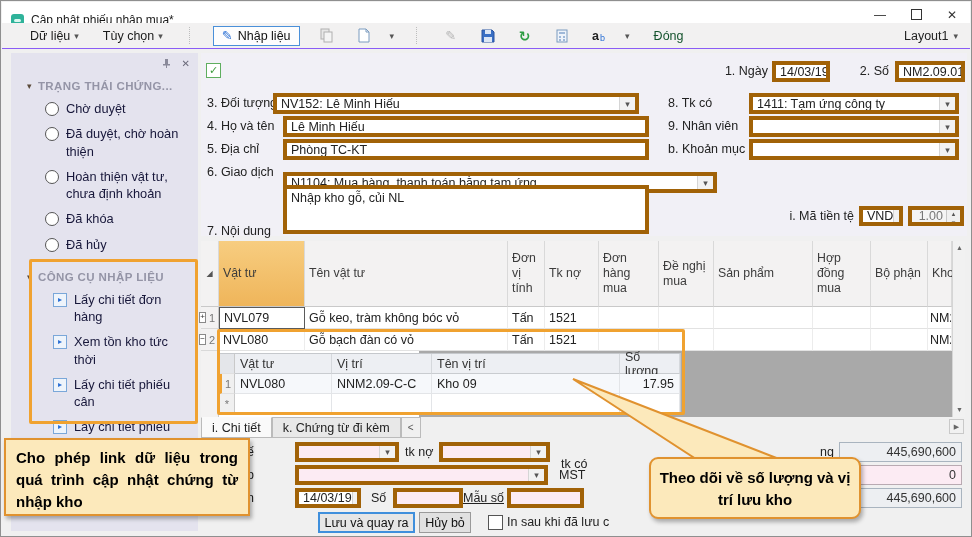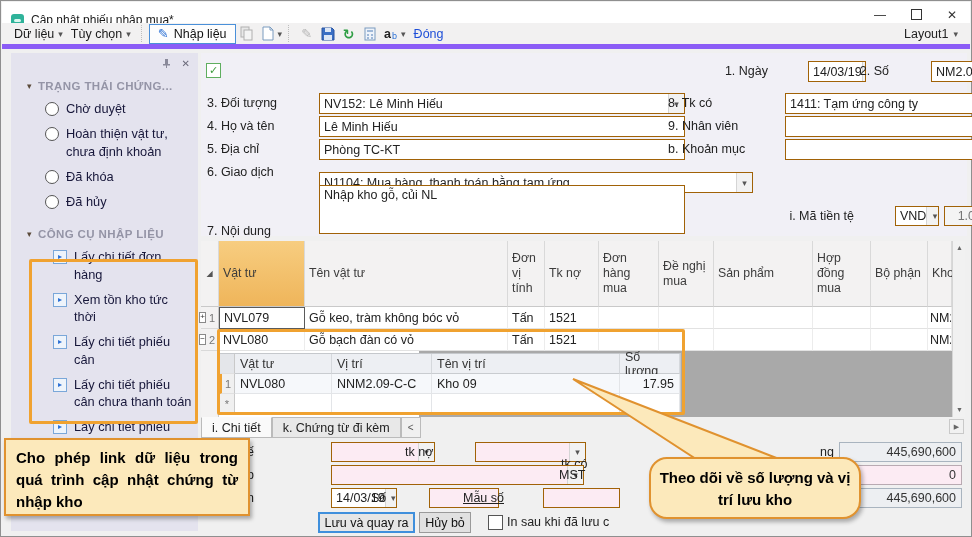--- a/index.html
+++ b/index.html
@@ -8,45 +8,45 @@
   .win{position:absolute;inset:0;border:1px solid #8f8f8f;background:#f0f0f0;box-sizing:border-box;}
   
   .titlebar{position:absolute;left:1px;top:1px;right:1px;height:25px;background:#fff;display:flex;align-items:flex-end;}
   .appicon{width:13px;height:13px;border-radius:3px;background:#2fb39a;margin:0 7px 0 9px;position:relative;}
   .appicon::after{content:"";position:absolute;left:3px;top:5px;width:7px;height:3px;background:#d9f7ef;border-radius:2px;}
   .wtitle{font-size:12px;color:#1a1a1a;}
   .wctrls{margin-left:auto;display:flex;height:100%;}
   .wctrl{width:36px;display:flex;align-items:center;justify-content:center;color:#333;font-size:12px;}
   .maxbox{width:9px;height:9px;border:1px solid #333;}
   
-  .toolbar{position:absolute;left:1px;top:22px;right:1px;height:26px;background:#f2f1f1;border-bottom:5px solid #8b5cf6;display:flex;align-items:center;padding-left:8px;box-sizing:border-box;}
+  .toolbar{position:absolute;left:1px;top:22px;right:1px;height:26px;background:#f2f1f1;border-bottom:1px solid #8b5cf6;display:flex;align-items:center;padding-left:24px;box-sizing:border-box;gap:16px;}
   .tmenu{padding:2px 4px;color:#1a1a1a;display:flex;align-items:center;gap:4px;}
   .caret{font-size:9px;color:#555;}
   .tsep{width:1px;height:17px;border-left:1px dotted #bdbdbd;margin:0 6px;}
   .inputbtn{display:flex;align-items:center;gap:5px;border:1px solid #4a90d9;background:#fdfdfd;height:20px;padding:0 8px;box-sizing:border-box;color:#111;}
   .pencil{color:#2a6fd4;font-size:13px;}
   .tico{width:21px;height:20px;display:flex;align-items:center;justify-content:center;}
-  .tclose{padding:0 8px;color:#1d4ed8;}
+  .tclose{padding:0 8px;color:#14532d;}
   .layoutsel{margin-left:auto;margin-right:12px;display:flex;align-items:center;gap:5px;color:#222;}
   
   .sidebar{position:absolute;left:10px;top:52px;width:187px;bottom:5px;background:#e4e3ee;}
   .pinrow{display:flex;justify-content:flex-end;gap:10px;padding:5px 8px 2px 0;color:#6a6a7a;}
   .sect{display:flex;align-items:center;gap:6px;padding:9px 4px 4px 16px;color:#9494a6;font-weight:bold;font-size:11.5px;letter-spacing:.4px;}
   .sect .caret{color:#5a4a3a;}
   .radioitem{display:flex;gap:7px;padding:4px 6px 4px 34px;color:#17173a;font-size:12.8px;line-height:1.35;align-items:flex-start;}
   .radio{width:12px;height:12px;border:1px solid #555;border-radius:50%;background:#fff;flex:0 0 auto;margin-top:2px;position:relative;}
   .radio.sel::after{content:"";position:absolute;left:2px;top:2px;width:6px;height:6px;border-radius:50%;background:#111;}
   .toolitem{display:flex;gap:7px;padding:4px 6px 4px 42px;color:#17173a;font-size:12.8px;line-height:1.35;align-items:flex-start;}
   .tbox{width:12px;height:12px;border:1px solid #7aa7d9;background:#eef4fb;color:#2a6fd4;font-size:8px;line-height:11px;text-align:center;flex:0 0 auto;margin-top:2px;}
   
   .main{position:absolute;left:200px;top:52px;width:766px;height:183px;background:#f1f0f6;}
   .ftitle{font-weight:bold;font-size:14px;color:#1c3d7a;}
   .chk{width:13px;height:13px;border:1px solid #5fae5f;background:#fff;color:#3f9b3f;font-size:11px;line-height:12px;text-align:center;}
   .lbl{color:#222;}
-  .fld{background:#fff;border:1px solid #a16207;box-sizing:border-box;height:21px;display:flex;align-items:center;overflow:hidden;margin-left:36px;}
+  .fld{background:#fff;border:4px solid #a16207;box-sizing:border-box;height:21px;display:flex;align-items:center;overflow:hidden;}
   .fld .val{padding-left:4px;white-space:nowrap;flex:1;}
   .fld .arw{width:15px;align-self:stretch;display:flex;align-items:center;justify-content:center;color:#555;font-size:9px;background:#f2f2f2;border-left:1px solid #d5d5d5;flex:0 0 auto;}
   .ta{height:49px;align-items:flex-start;}
   .ta .val{padding-top:2px;}
   .dis{background:#f4f4f4;color:#777;}
   .spin{width:13px;align-self:stretch;display:flex;flex-direction:column;border-left:1px solid #c8c8c8;flex:0 0 auto;}
   .spin span{flex:1;font-size:6px;color:#555;text-align:center;line-height:9px;background:#f0f0f0;}
   
   .grid{position:absolute;left:200px;top:240px;width:764px;height:176px;background:#fff;}
   .ghead{position:absolute;top:0;height:66px;background:#f3f2f2;border-right:1px solid #d9d9d9;border-bottom:1px solid #c9c9c9;box-sizing:border-box;display:flex;align-items:center;padding:2px 4px;color:#3c3c3c;line-height:1.2;font-size:12.3px;}
@@ -74,21 +74,21 @@
   .graybox{background:#edeff2;border:1px solid #a9b4bf;color:#333;text-align:right;padding-right:5px;box-sizing:border-box;height:20px;line-height:18px;position:absolute;}
   .pinkbox{background:#fcebf3;border:1px solid #b9aab2;color:#333;text-align:right;padding-right:5px;box-sizing:border-box;height:20px;line-height:18px;position:absolute;}
   
   .btn{position:absolute;height:21px;background:#e1e1e1;border:1px solid #9a9a9a;box-sizing:border-box;display:flex;align-items:center;justify-content:center;color:#111;}
   .btn.focus{border:2px solid #3f8fdc;background:#e6e6e6;}
   .cb{position:absolute;width:13px;height:13px;border:1px solid #555;background:#fff;}
   
   .hlbox{position:absolute;border:3px solid #f0a230;box-sizing:border-box;pointer-events:none;border-radius:2px;}
   .callout{position:absolute;background:#fce9bb;border:2px solid #e0922f;box-shadow:2px 3px 4px rgba(0,0,0,.3);font-weight:bold;font-size:15px;color:#000;box-sizing:border-box;}
   .callout.left{padding:7px 10px;text-align:justify;line-height:1.45;}
-  .callout.right{border-radius:18px;text-align:center;padding:8px 6px;line-height:1.45;}
+  .callout.right{border-radius:9px;text-align:center;padding:8px 6px;line-height:1.45;}
 </style>
 </head>
 <body>
 
 <div class="win">
 
   <div class="titlebar">
     <span class="appicon"></span>
     <span class="wtitle">Cập nhật phiếu nhập mua*</span>
     <span class="wctrls">
@@ -175,20 +175,24 @@
     <div class="sect">
       <span class="caret">▾</span>
       <span>TRẠNG THÁI CHỨNG...</span>
     </div>
     <div class="radioitem">
         <span class="radio"></span>
         <span>Chờ duyệt</span>
       </div>
     <div class="radioitem">
         <span class="radio"></span>
+        <span>Đã duyệt, chờ hoàn thiện</span>
+      </div>
+    <div class="radioitem">
+        <span class="radio"></span>
         <span>Hoàn thiện vật tư, chưa định khoản</span>
       </div>
     <div class="radioitem">
         <span class="radio"></span>
         <span>Đã khóa</span>
       </div>
     <div class="radioitem">
         <span class="radio"></span>
         <span>Đã hủy</span>
       </div>
@@ -226,21 +230,21 @@
   <div class="abs fld" style="left:771px;top:60px;width:58px;">
       <span class="val">14/03/19</span>
       <span class="arw">▾</span>
     </div>
   <span class="abs lbl" style="left:842px;top:63px;width:46px;text-align:right;">2. Số</span>
   <div class="abs fld" style="left:894px;top:60px;width:70px;">
       <span class="val">NM2.09.0138</span>
     </div>
 
   <span class="abs lbl" style="left:206px;top:95px;">3. Đối tượng</span>
-  <div class="abs fld" style="left:282px;top:92px;width:366px;">
+  <div class="abs fld" style="left:272px;top:92px;width:366px;">
       <span class="val">NV152: Lê Minh Hiếu</span>
       <span class="arw">▾</span>
     </div>
   <span class="abs lbl" style="left:206px;top:118px;">4. Họ và tên</span>
   <div class="abs fld" style="left:282px;top:115px;width:366px;">
       <span class="val">Lê Minh Hiếu</span>
     </div>
   <span class="abs lbl" style="left:206px;top:141px;">5. Địa chỉ</span>
   <div class="abs fld" style="left:282px;top:138px;width:366px;">
       <span class="val">Phòng TC-KT</span>

